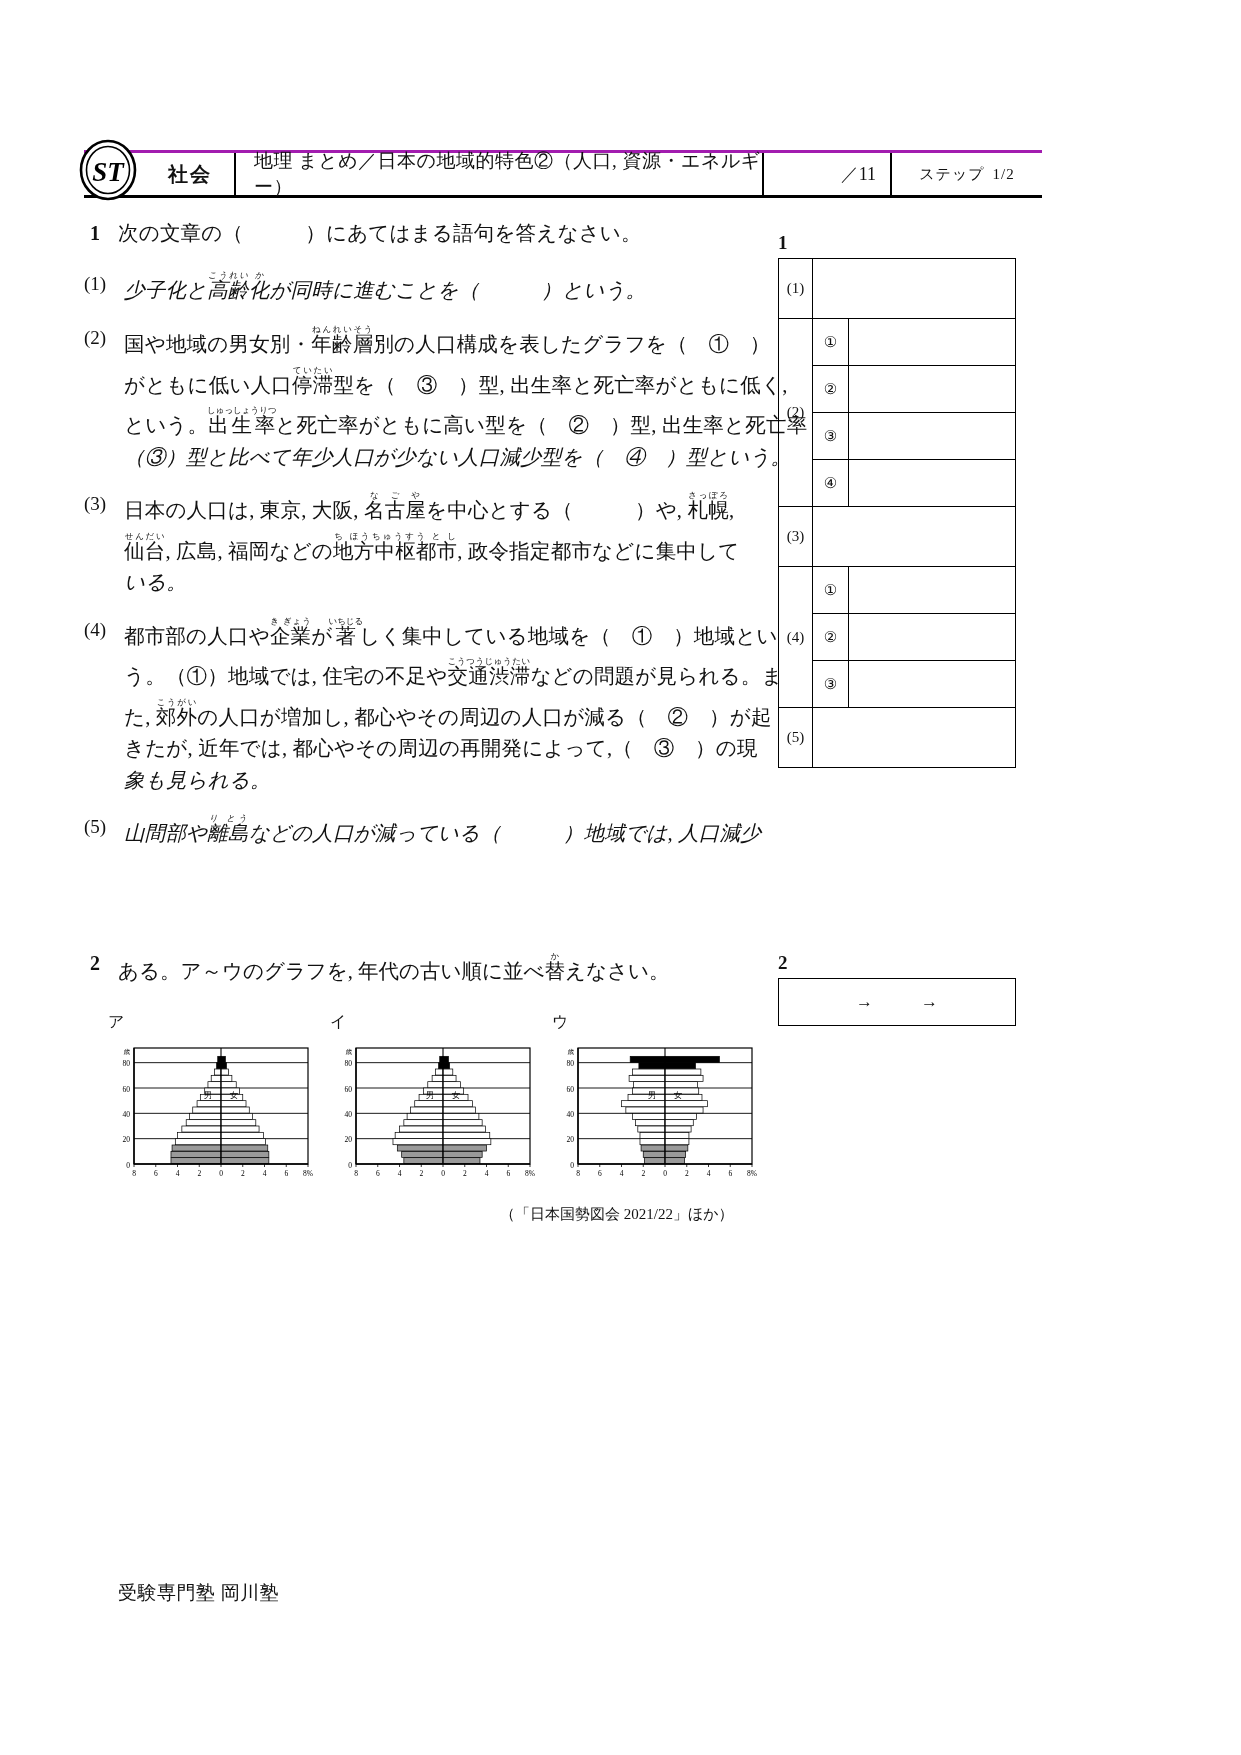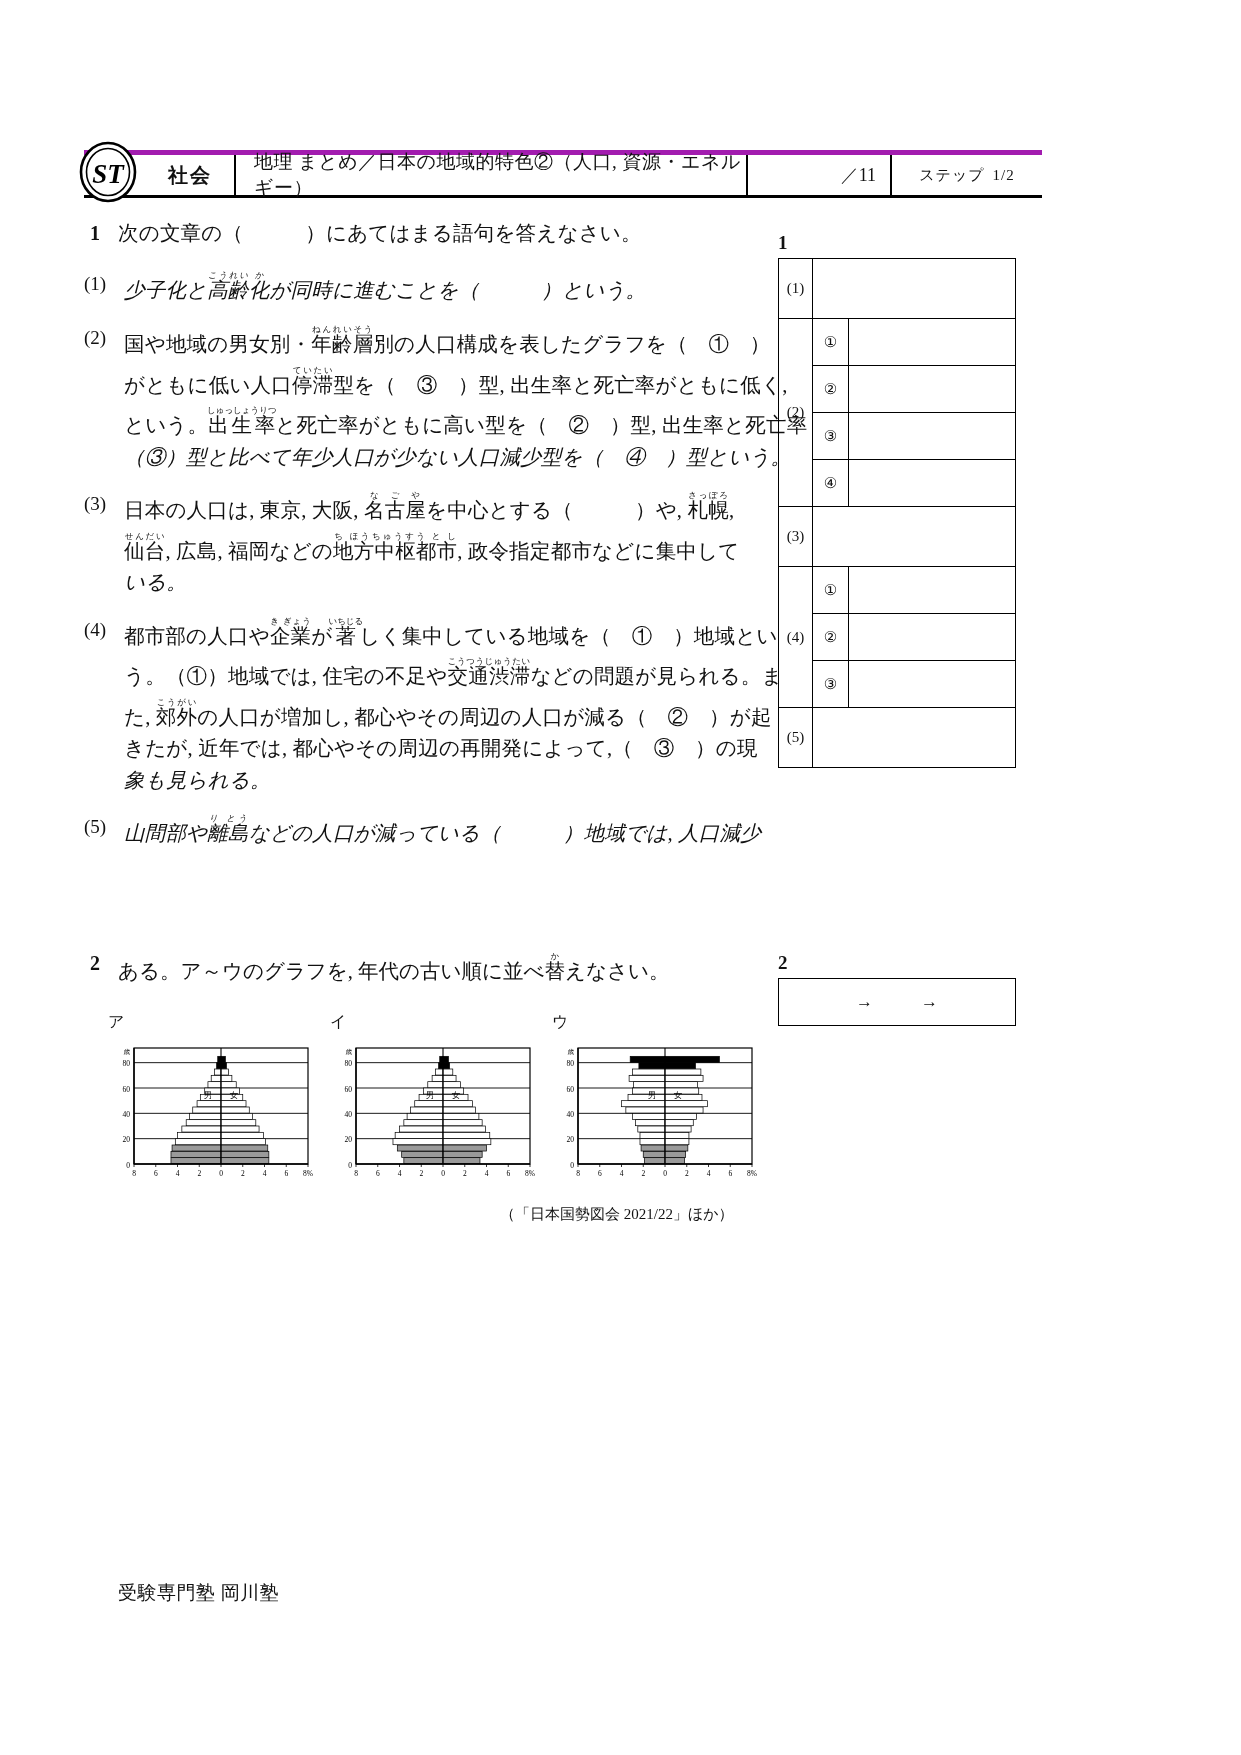--- a/index.html
+++ b/index.html
@@ -9,40 +9,40 @@
     background:#ffffff;
     font-family:"Liberation Serif","DejaVu Serif",serif;
     color:#111;
     position:relative;
     overflow:hidden;
   }
 
   
   .header {
     position:absolute; left:84px; top:150px; width:958px; height:48px;
-    border-top:5px solid #a21caf; border-bottom:3px solid #000;
+    border-top:3px solid #a21caf; border-bottom:3px solid #000;
     display:flex; align-items:stretch;
   }
   .logo-wrap {
     position:absolute; left:-6px; top:-14px; width:60px; height:62px;
     z-index:5;
   }
   .logo-wrap svg { display:block; }
   .hdr-subject {
     width:88px; margin-left:62px;
     display:flex; align-items:center; justify-content:center;
     font-size:20px; font-weight:bold; letter-spacing:2px;text-align:right;
   }
   .hdr-title {
     flex:1; border-left:2px solid #000;
     display:flex; align-items:center; padding-left:18px;
     font-size:19px; letter-spacing:0.5px;
   }
   .hdr-score {
-    width:144px; border-left:2px solid #000;
+    width:128px; border-left:2px solid #000;
     display:flex; align-items:center; justify-content:flex-end;
     padding-right:14px; font-size:18px;
   }
   .hdr-step {
     width:152px; border-left:2px solid #000;
     display:flex; align-items:center; justify-content:center;
     font-size:15px; letter-spacing:1px; gap:8px;
   }
 
   

